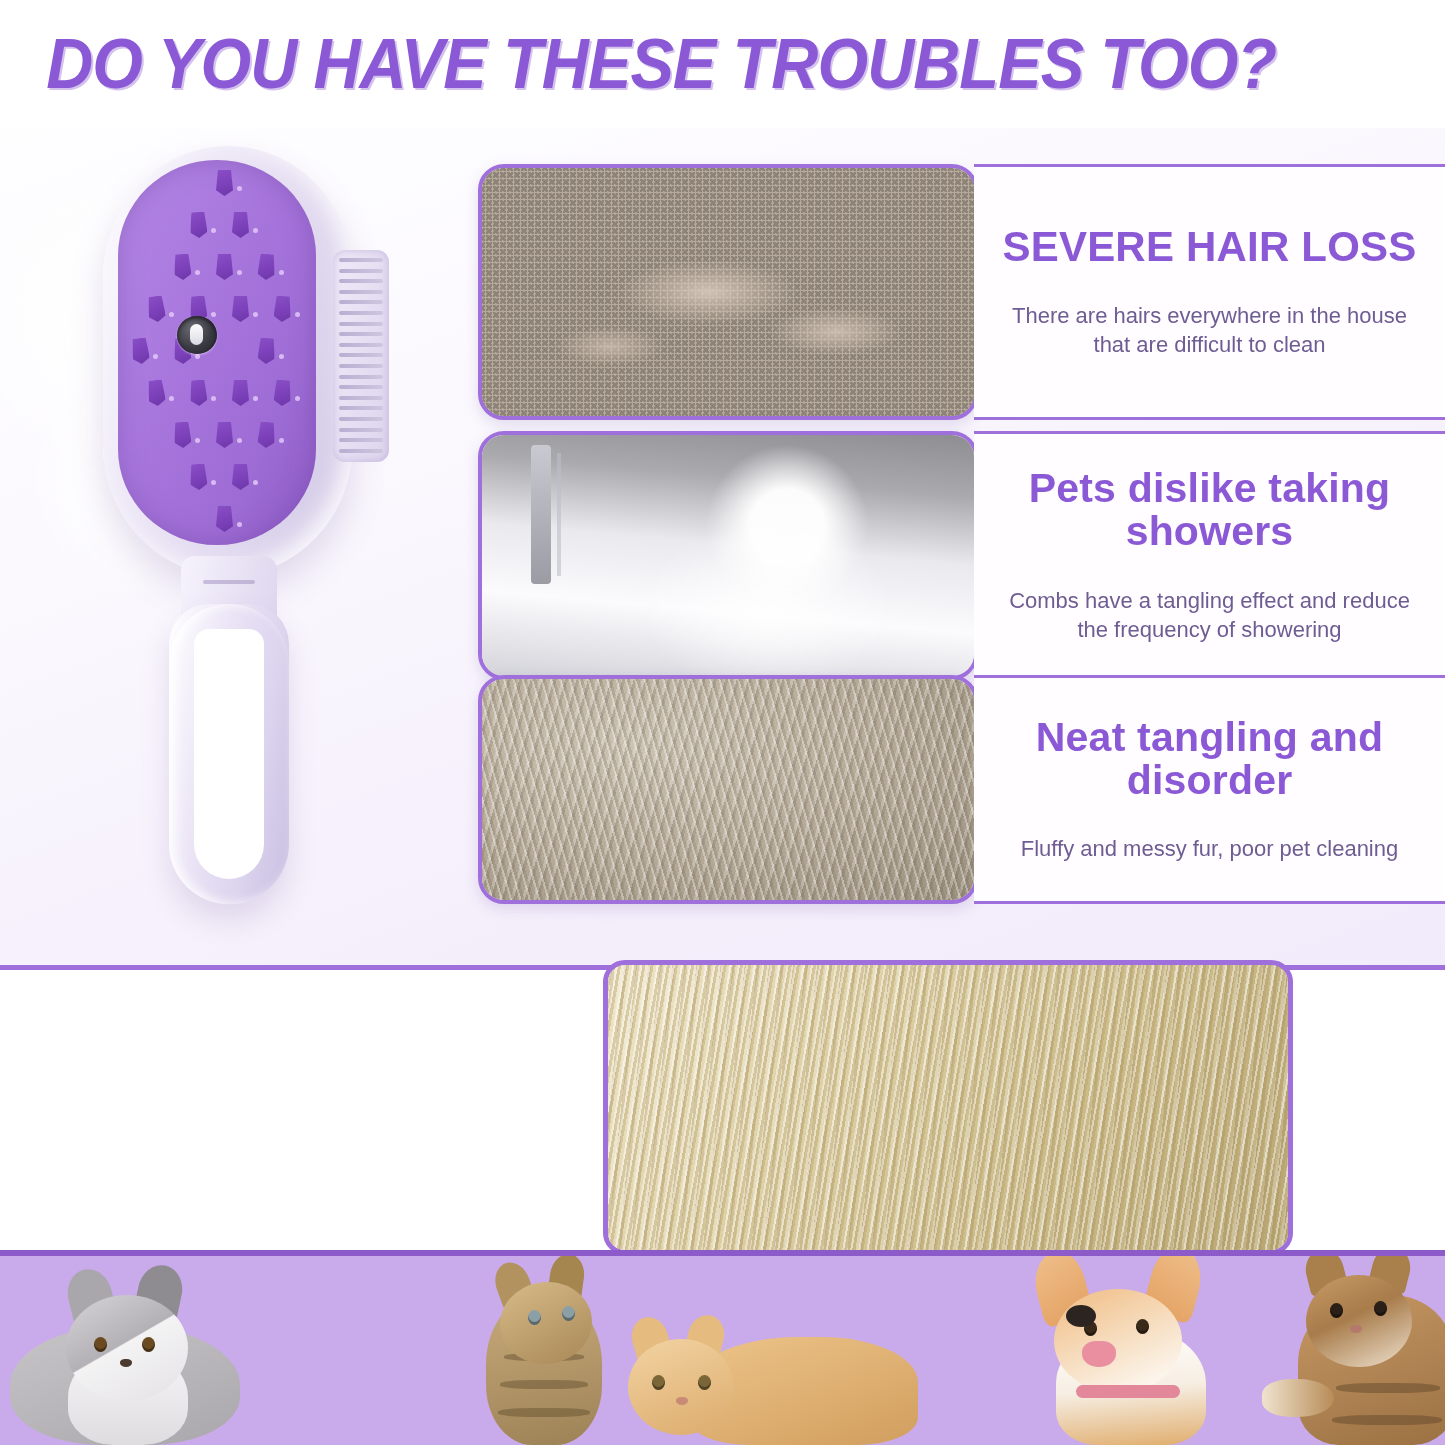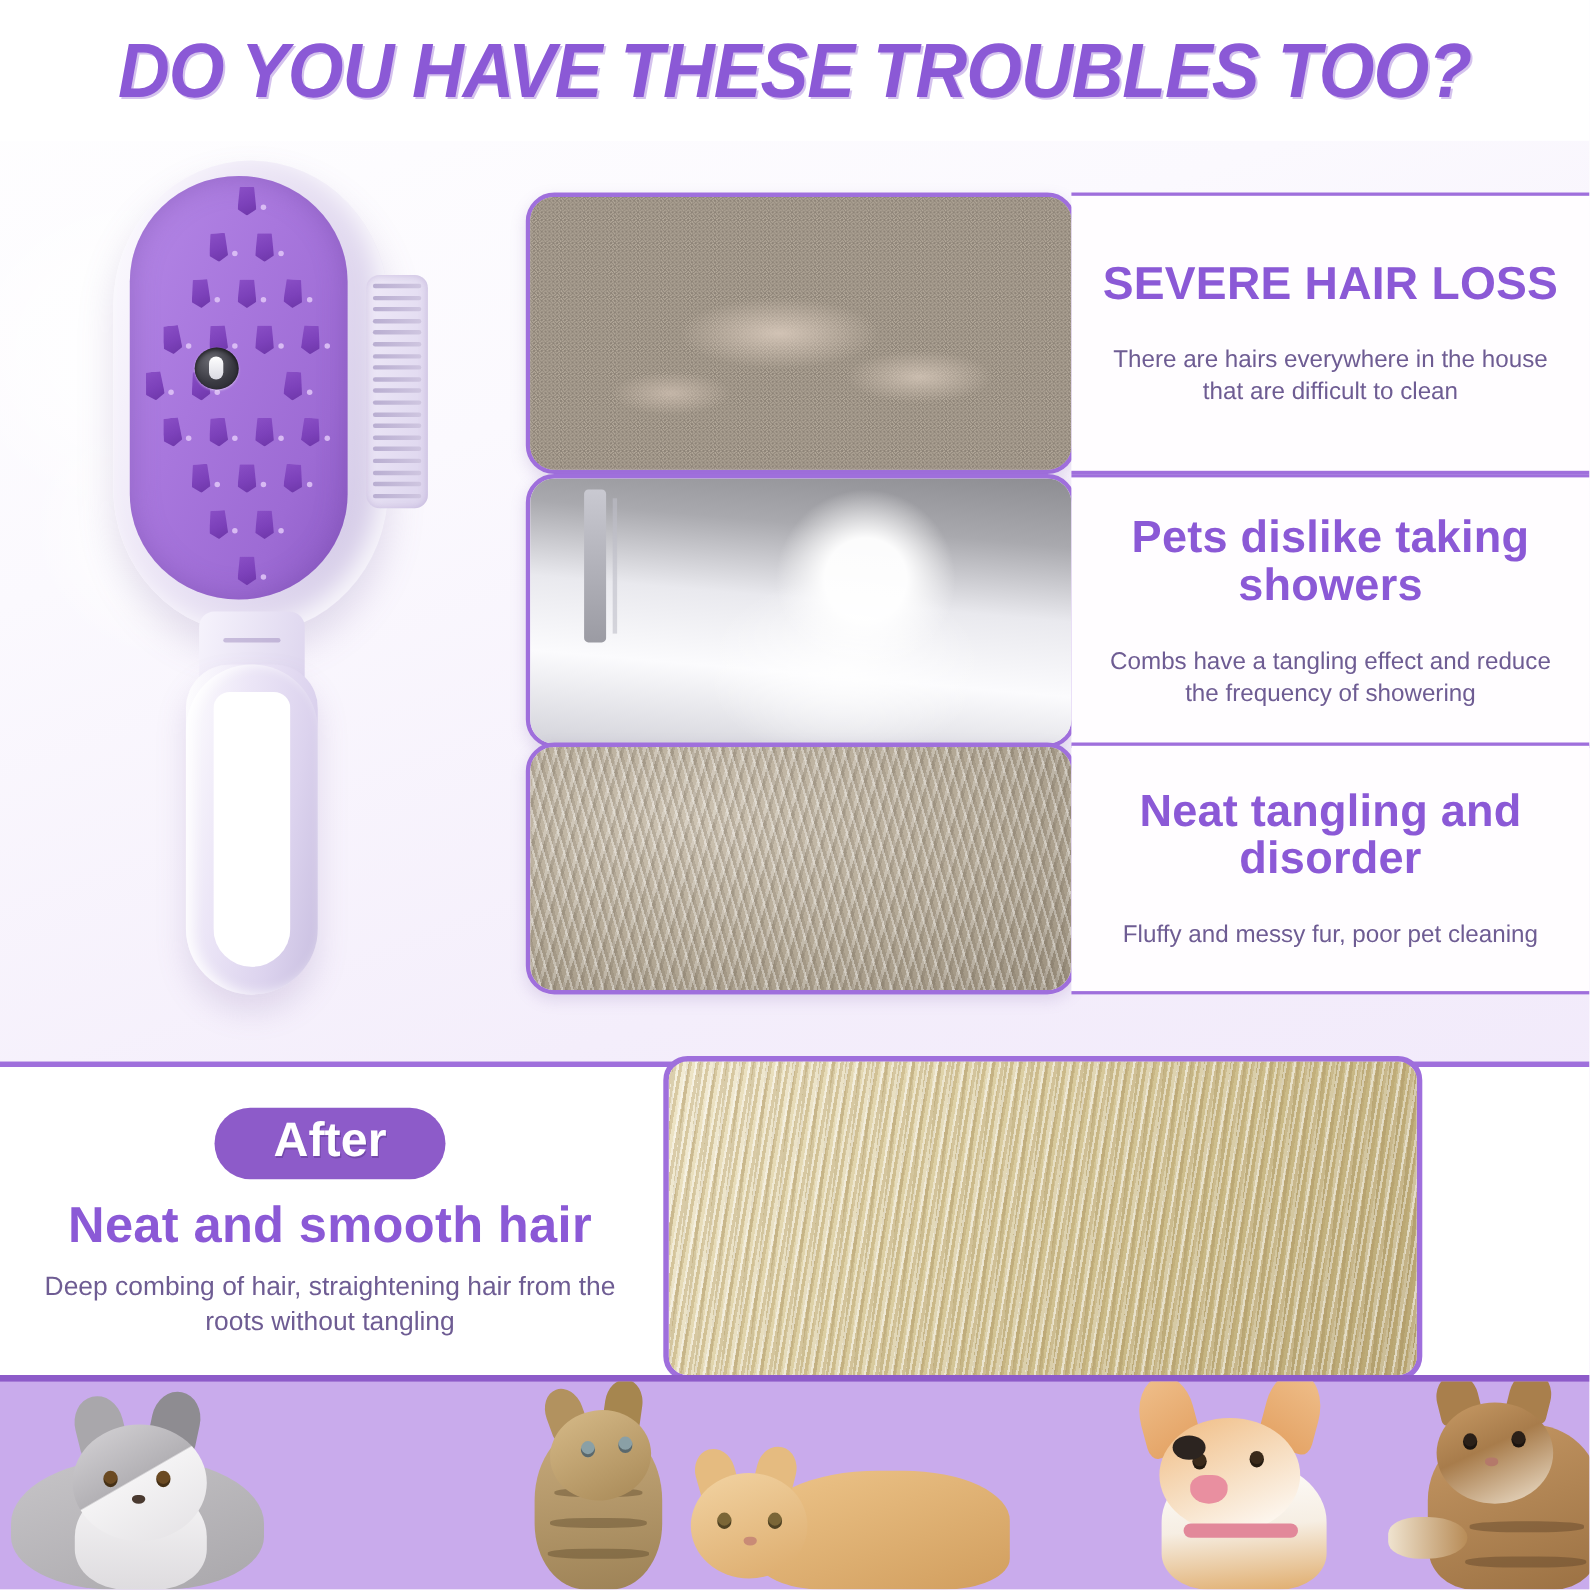--- a/index.html
+++ b/index.html
@@ -6,21 +6,21 @@
   html,body { width:1445px; height:1445px; overflow:hidden; }
   body {
     font-family: "Liberation Sans", sans-serif;
     background: linear-gradient(160deg,#ffffff 0%,#fbf9fe 28%,#f4eefb 58%,#efe6fa 100%);
     position:relative;
   }
 
   
   #title-bar{
     position:absolute; left:0; top:0; width:1445px; height:128px;
-    display:flex; align-items:center; justify-content:center;
+    display:flex; align-items:center; 
     background:#ffffff;
   }
   #headline{
     font-size:70px; font-weight:bold; font-style:italic;
     letter-spacing:-1px;
     color:#8B59D6;
     transform:scaleX(.93);
     white-space:nowrap;
     text-shadow:2px 2px 0 rgba(160,120,215,.45);
     font-family:"Liberation Sans", sans-serif;
@@ -287,21 +287,21 @@
         <div class="vslit" style="top: 177.6px;"></div>
         <div class="vslit" style="top: 188.2px;"></div>
         <div class="vslit" style="top: 198.8px;"></div>
       </div>
     <div class="nozzle"></div>
     <div class="neck"></div>
     <div class="seam"></div>
     <div class="handle"></div>
   </div>
 
-  <div class="row" style="top:47px; height:256px;">
+  <div class="row" style="top:36px; height:256px;">
     <div class="photo">
       <div class="fill carpet"></div>
     </div>
     <div class="panel">
       <div class="p-title upper">SEVERE HAIR LOSS</div>
       <div class="p-desc">There are hairs everywhere in the house that are difficult to clean</div>
     </div>
   </div>
 
   <div class="row" style="top:303px; height:249px;">
@@ -319,25 +319,20 @@
       <div class="fill fur-messy"></div>
     </div>
     <div class="panel">
       <div class="p-title mixed">Neat tangling and disorder</div>
       <div class="p-desc">Fluffy and messy fur, poor pet cleaning</div>
     </div>
   </div>
 </div>
 
 <div id="after">
-  <div id="after-text">
-    <div id="after-pill">After</div>
-    <div id="after-title">Neat and smooth hair</div>
-    <div id="after-desc">Deep combing of hair, straightening hair from the roots without tangling</div>
-  </div>
   <div id="after-photo">
     <div class="fill fur-neat"></div>
   </div>
 </div>
 
 <div id="pet-band">
 
   <div class="animal" style="left:10px; width:240px; height:190px;">
     <div class="a-body" style="left:0; bottom:0; width:230px; height:120px; background:linear-gradient(160deg,#c7c5c8,#a9a7ab);"></div>
     <div class="a-body" style="left:58px; bottom:0; width:120px; height:96px; background:linear-gradient(180deg,#f7f6f7,#dedcdf); border-radius:50% 50% 38% 38%;"></div>

